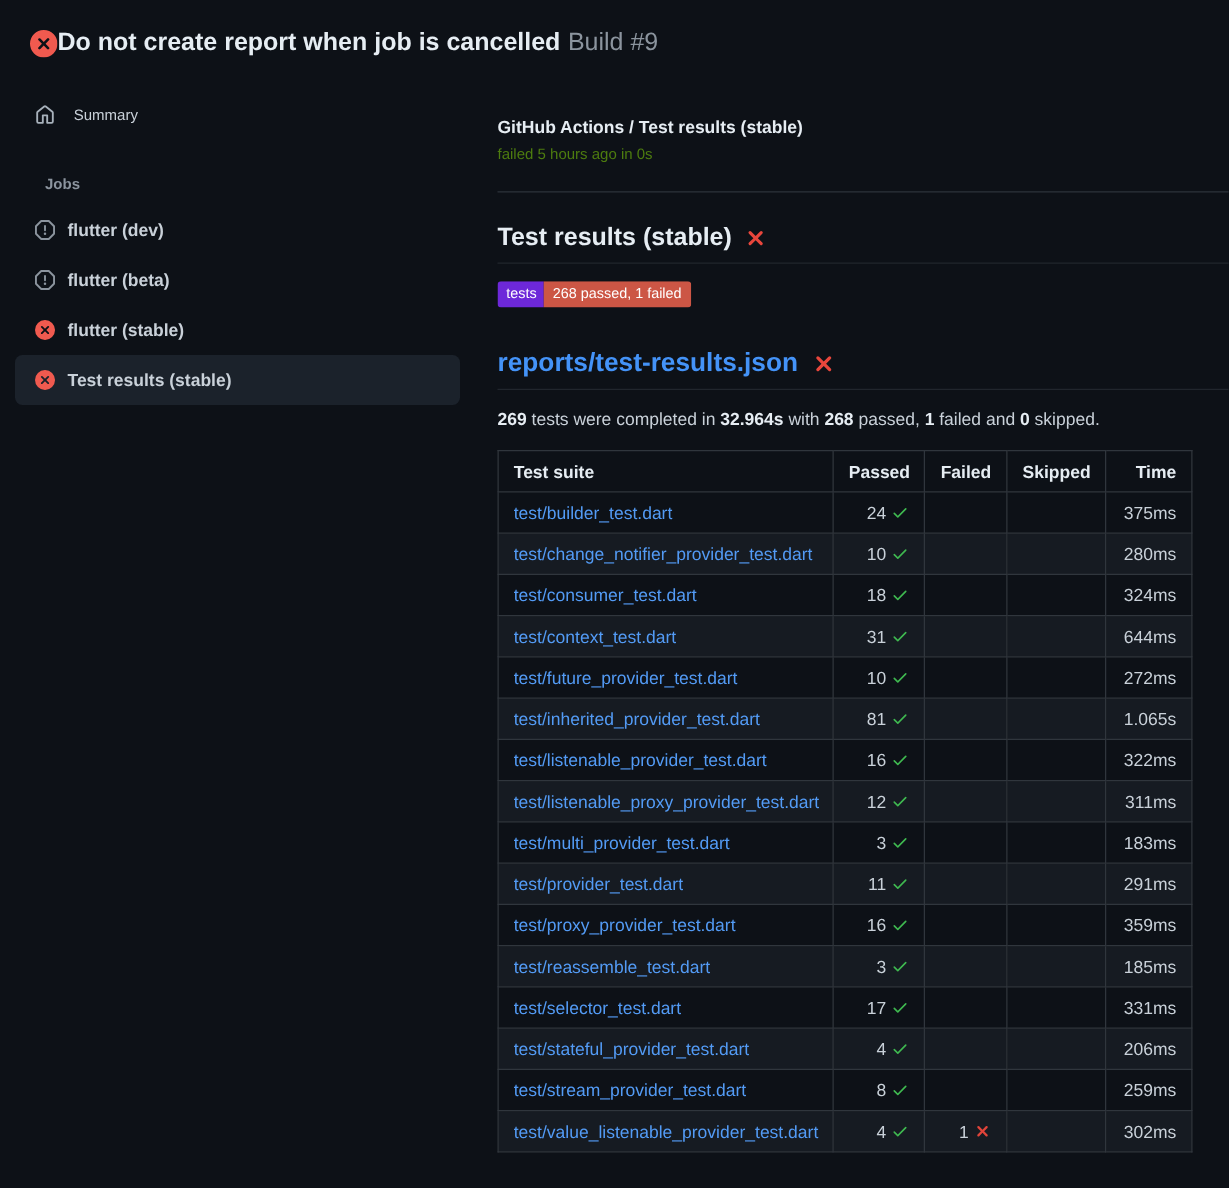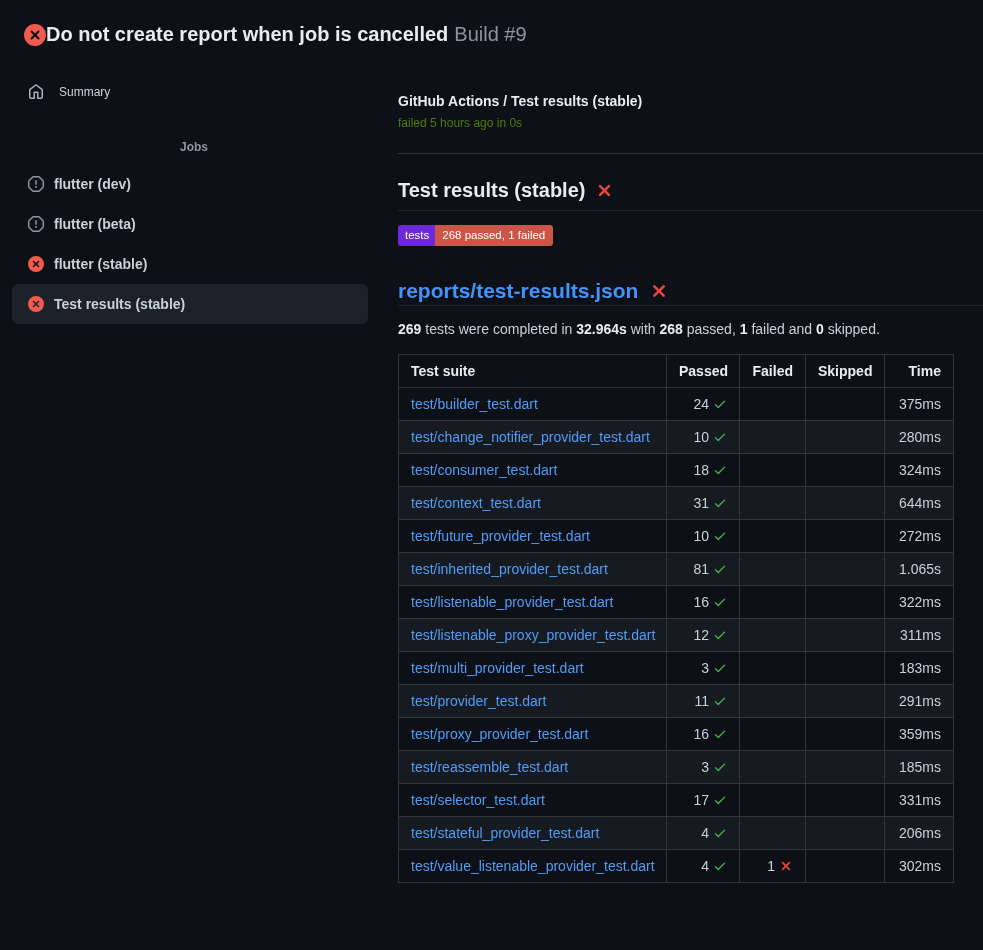--- a/index.html
+++ b/index.html
@@ -20,21 +20,21 @@
   .app-header h1 { font-size:20px; font-weight:700; color:#e6edf3; white-space:nowrap; }
   .app-header h1 .build { color:#8b949e; font-weight:400; margin-left:6px; }
 
   
   .sidebar { position:absolute; left:0; top:60px; width:380px; padding-top:16px; }
   .summary-item {
     display:flex; align-items:center; gap:15px;
     height:32px; padding:0 28px; font-size:12px; color:#c9d1d9; cursor:pointer;
   }
   .summary-item svg { width:16px; height:16px; fill:#a7b1bb; flex:none; }
-  .jobs-label { padding:32px 28px 10px 36px; font-size:12px; color:#8b949e; font-weight:600;text-align:center; }
+  .jobs-label { padding:32px 28px 10px 36px; font-size:12px; color:#8b949e; font-weight:600; }
   .job-item {
     display:flex; align-items:center; gap:10px;
     height:40px; margin:0 12px; padding:0 16px;
     border-radius:6px; font-size:14px; font-weight:600; color:#c9d1d9; cursor:pointer;
   }
   .job-item.selected { background:#1b222b; }
   .job-item svg { width:16px; height:16px; flex:none; }
   .icon-cancelled { fill:#8b949e; }
   .icon-failed { fill:#f05a4f; }
 
@@ -52,21 +52,21 @@
   .x-mark svg { width:19px; height:19px; fill:#e8463c; display:block; }
 
   .badge {
     margin-top:14px; display:inline-flex; overflow:hidden; border-radius:3px;
     font-size:11.5px; line-height:13px; color:#ffffff;
   }
   .badge .badge-label { background:#6d28d9; padding:4px 6px 4px 7px; }
   .badge .badge-value { background:#cc5645; padding:4px 8px 4px 7px; }
 
   .file-title {
-    margin-top:32px; padding-bottom:1px; border-bottom:1px solid #21262d;
+    margin-top:32px; padding-bottom:7px; border-bottom:1px solid #21262d;
     font-size:21px; font-weight:700; line-height:26px;
     display:flex; align-items:center; gap:11px;
   }
   .file-title a { color:#4493f8; text-decoration:none; }
   .file-title .x-mark svg { width:20px; height:20px; }
 
   .summary-line { margin-top:14px; font-size:14px; line-height:18px; color:#c9d1d9; }
   .summary-line b { color:#e6edf3; }
 
   
@@ -305,20 +305,29 @@
         <tr>
           <td class="suite-cell"><a href="#">test/stateful_provider_test.dart</a></td>
           <td>4<span class="cell-icon"><svg viewBox="0 0 16 16" class="pass-glyph">
                 <path d="M13.78 4.22a.75.75 0 0 1 0 1.06l-7.25 7.25a.75.75 0 0 1-1.06 0L2.22 9.28a.751.751 0 0 1 .018-1.042.751.751 0 0 1 1.042-.018L6 10.94l6.72-6.72a.75.75 0 0 1 1.06 0Z"></path>
               </svg></span></td>
           <td></td>
           <td></td>
           <td>206ms</td>
         </tr>
         <tr>
+          <td class="suite-cell"><a href="#">test/stream_provider_test.dart</a></td>
+          <td>8<span class="cell-icon"><svg viewBox="0 0 16 16" class="pass-glyph">
+                <path d="M13.78 4.22a.75.75 0 0 1 0 1.06l-7.25 7.25a.75.75 0 0 1-1.06 0L2.22 9.28a.751.751 0 0 1 .018-1.042.751.751 0 0 1 1.042-.018L6 10.94l6.72-6.72a.75.75 0 0 1 1.06 0Z"></path>
+              </svg></span></td>
+          <td></td>
+          <td></td>
+          <td>259ms</td>
+        </tr>
+        <tr>
           <td class="suite-cell"><a href="#">test/value_listenable_provider_test.dart</a></td>
           <td>4<span class="cell-icon"><svg viewBox="0 0 16 16" class="pass-glyph">
                 <path d="M13.78 4.22a.75.75 0 0 1 0 1.06l-7.25 7.25a.75.75 0 0 1-1.06 0L2.22 9.28a.751.751 0 0 1 .018-1.042.751.751 0 0 1 1.042-.018L6 10.94l6.72-6.72a.75.75 0 0 1 1.06 0Z"></path>
               </svg></span></td>
           <td>1<span class="cell-icon"><svg viewBox="0 0 16 16" class="fail-glyph">
                 <path d="M3.505 3.505a1.05 1.05 0 0 1 1.485 0L8 6.515l3.01-3.01a1.05 1.05 0 1 1 1.485 1.485L9.485 8l3.01 3.01a1.05 1.05 0 1 1-1.485 1.485L8 9.485l-3.01 3.01a1.05 1.05 0 1 1-1.485-1.485L6.515 8l-3.01-3.01a1.05 1.05 0 0 1 0-1.485Z"></path>
               </svg></span></td>
           <td></td>
           <td>302ms</td>
         </tr>

